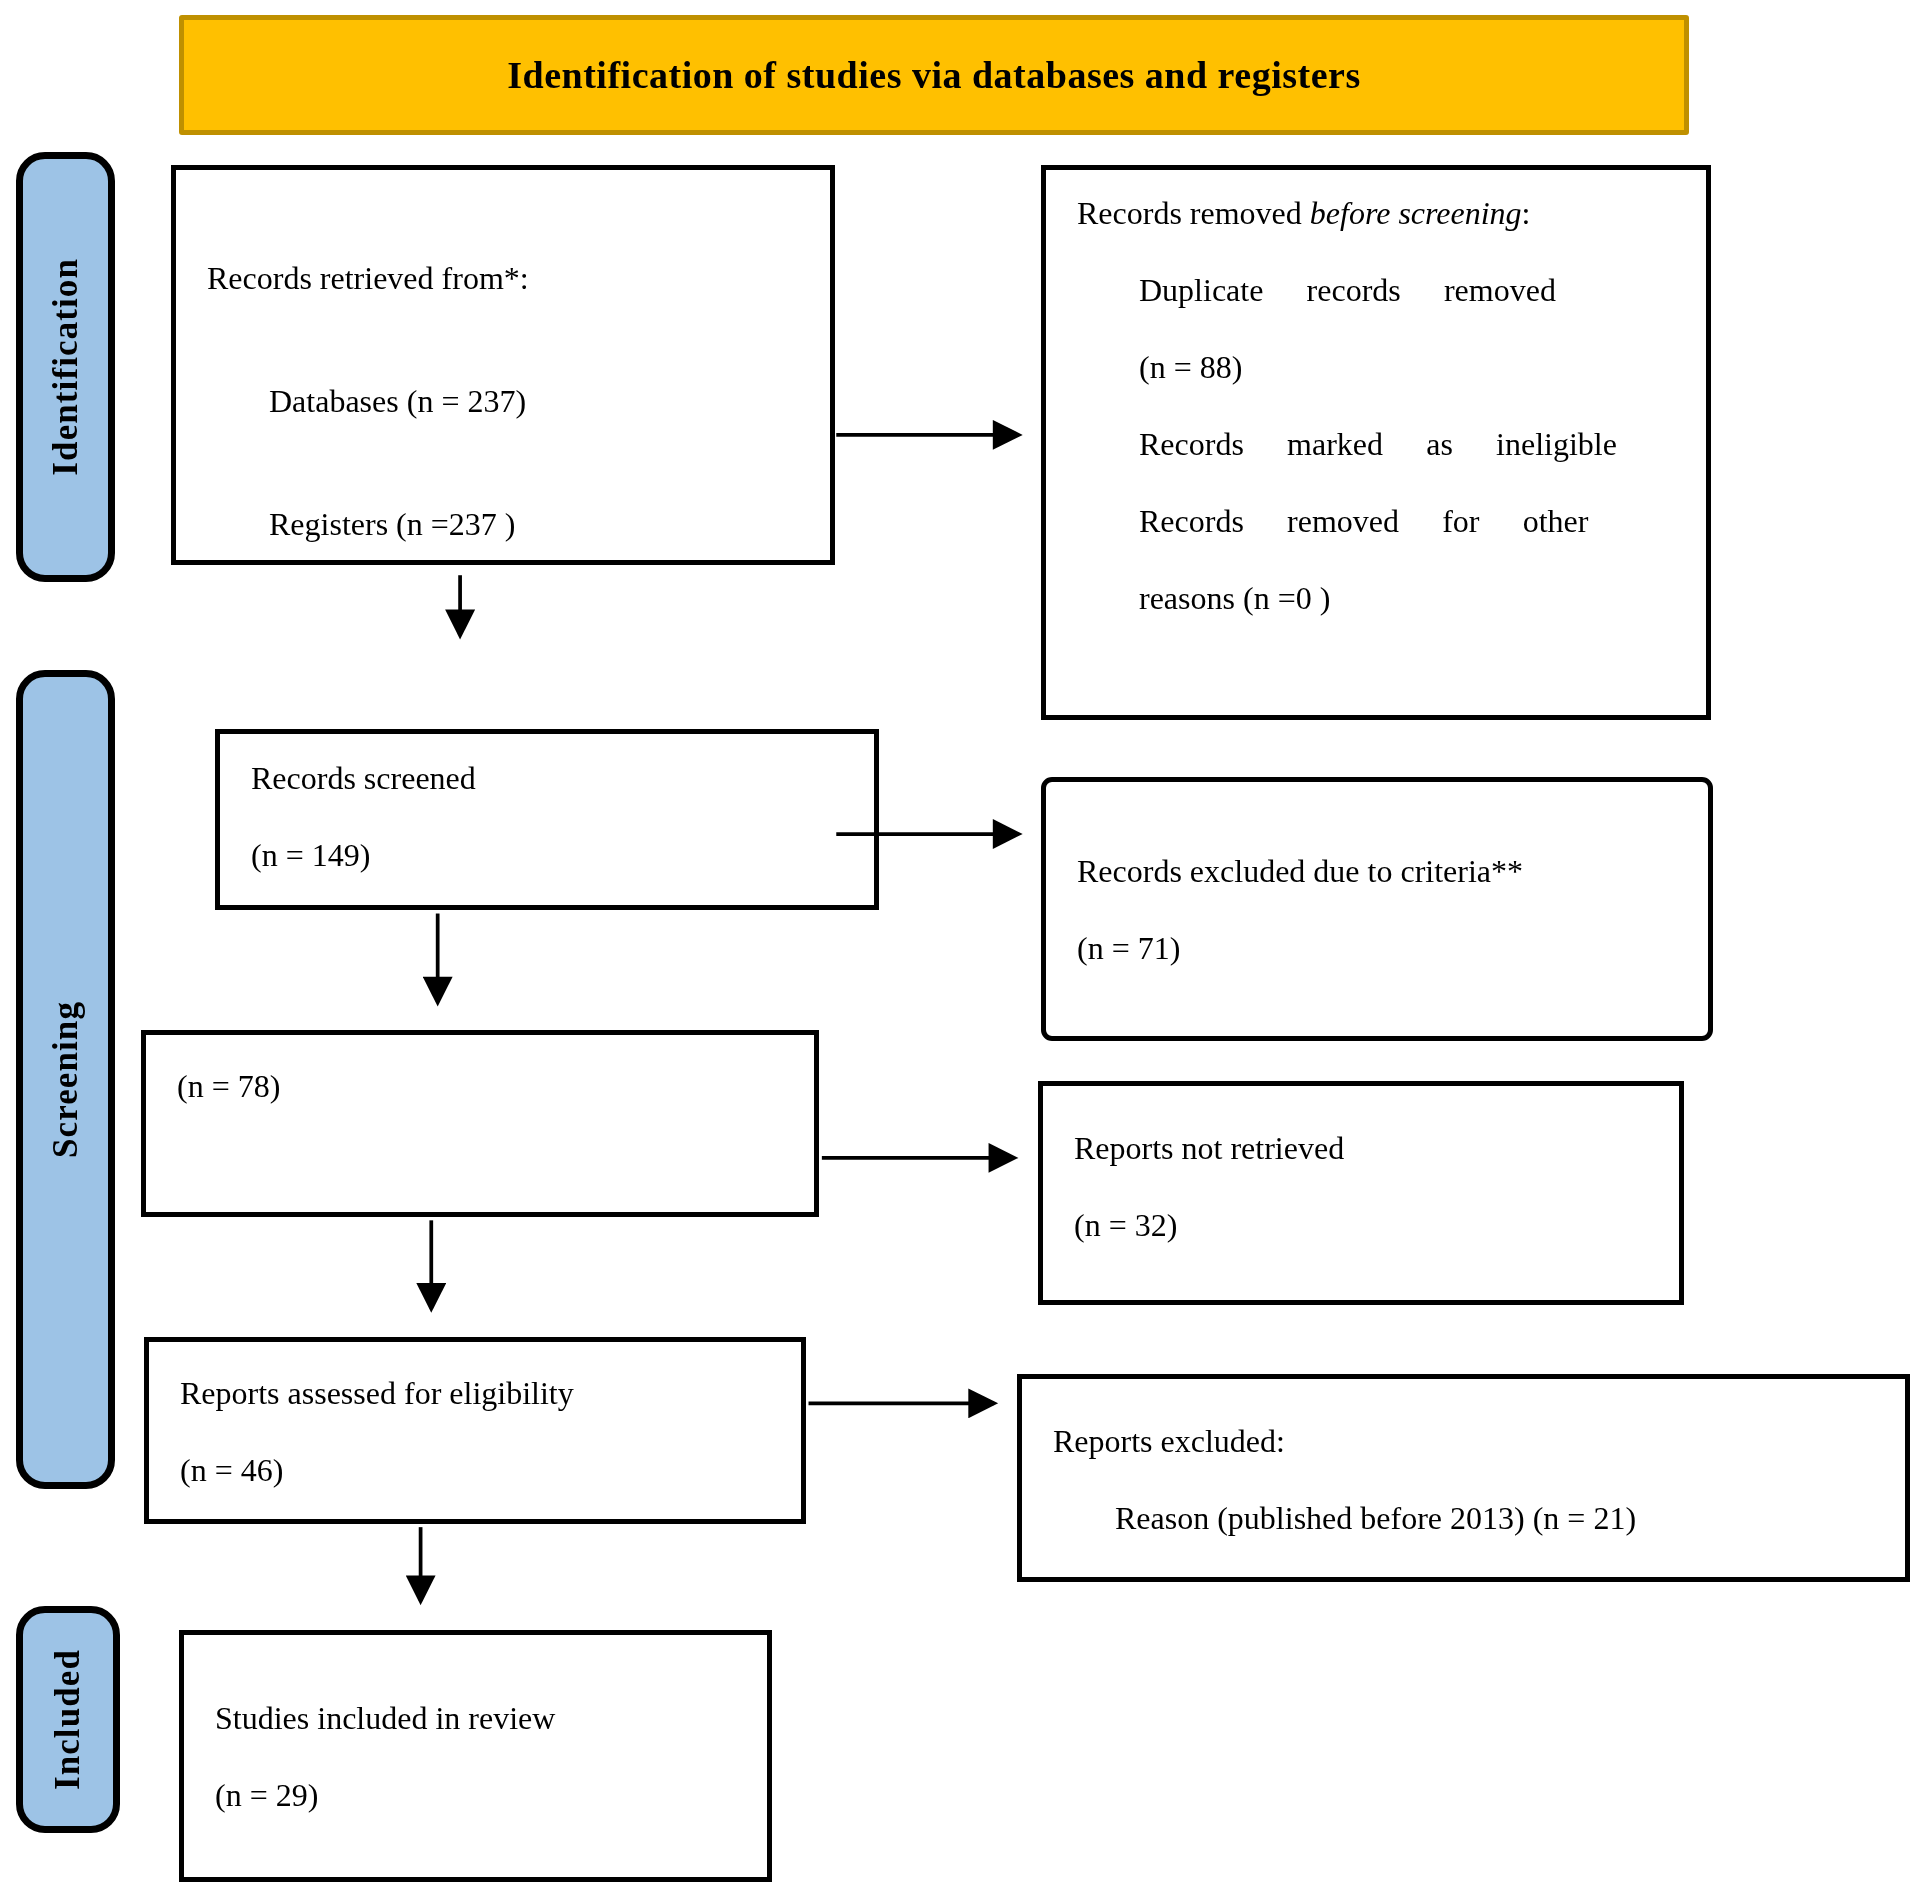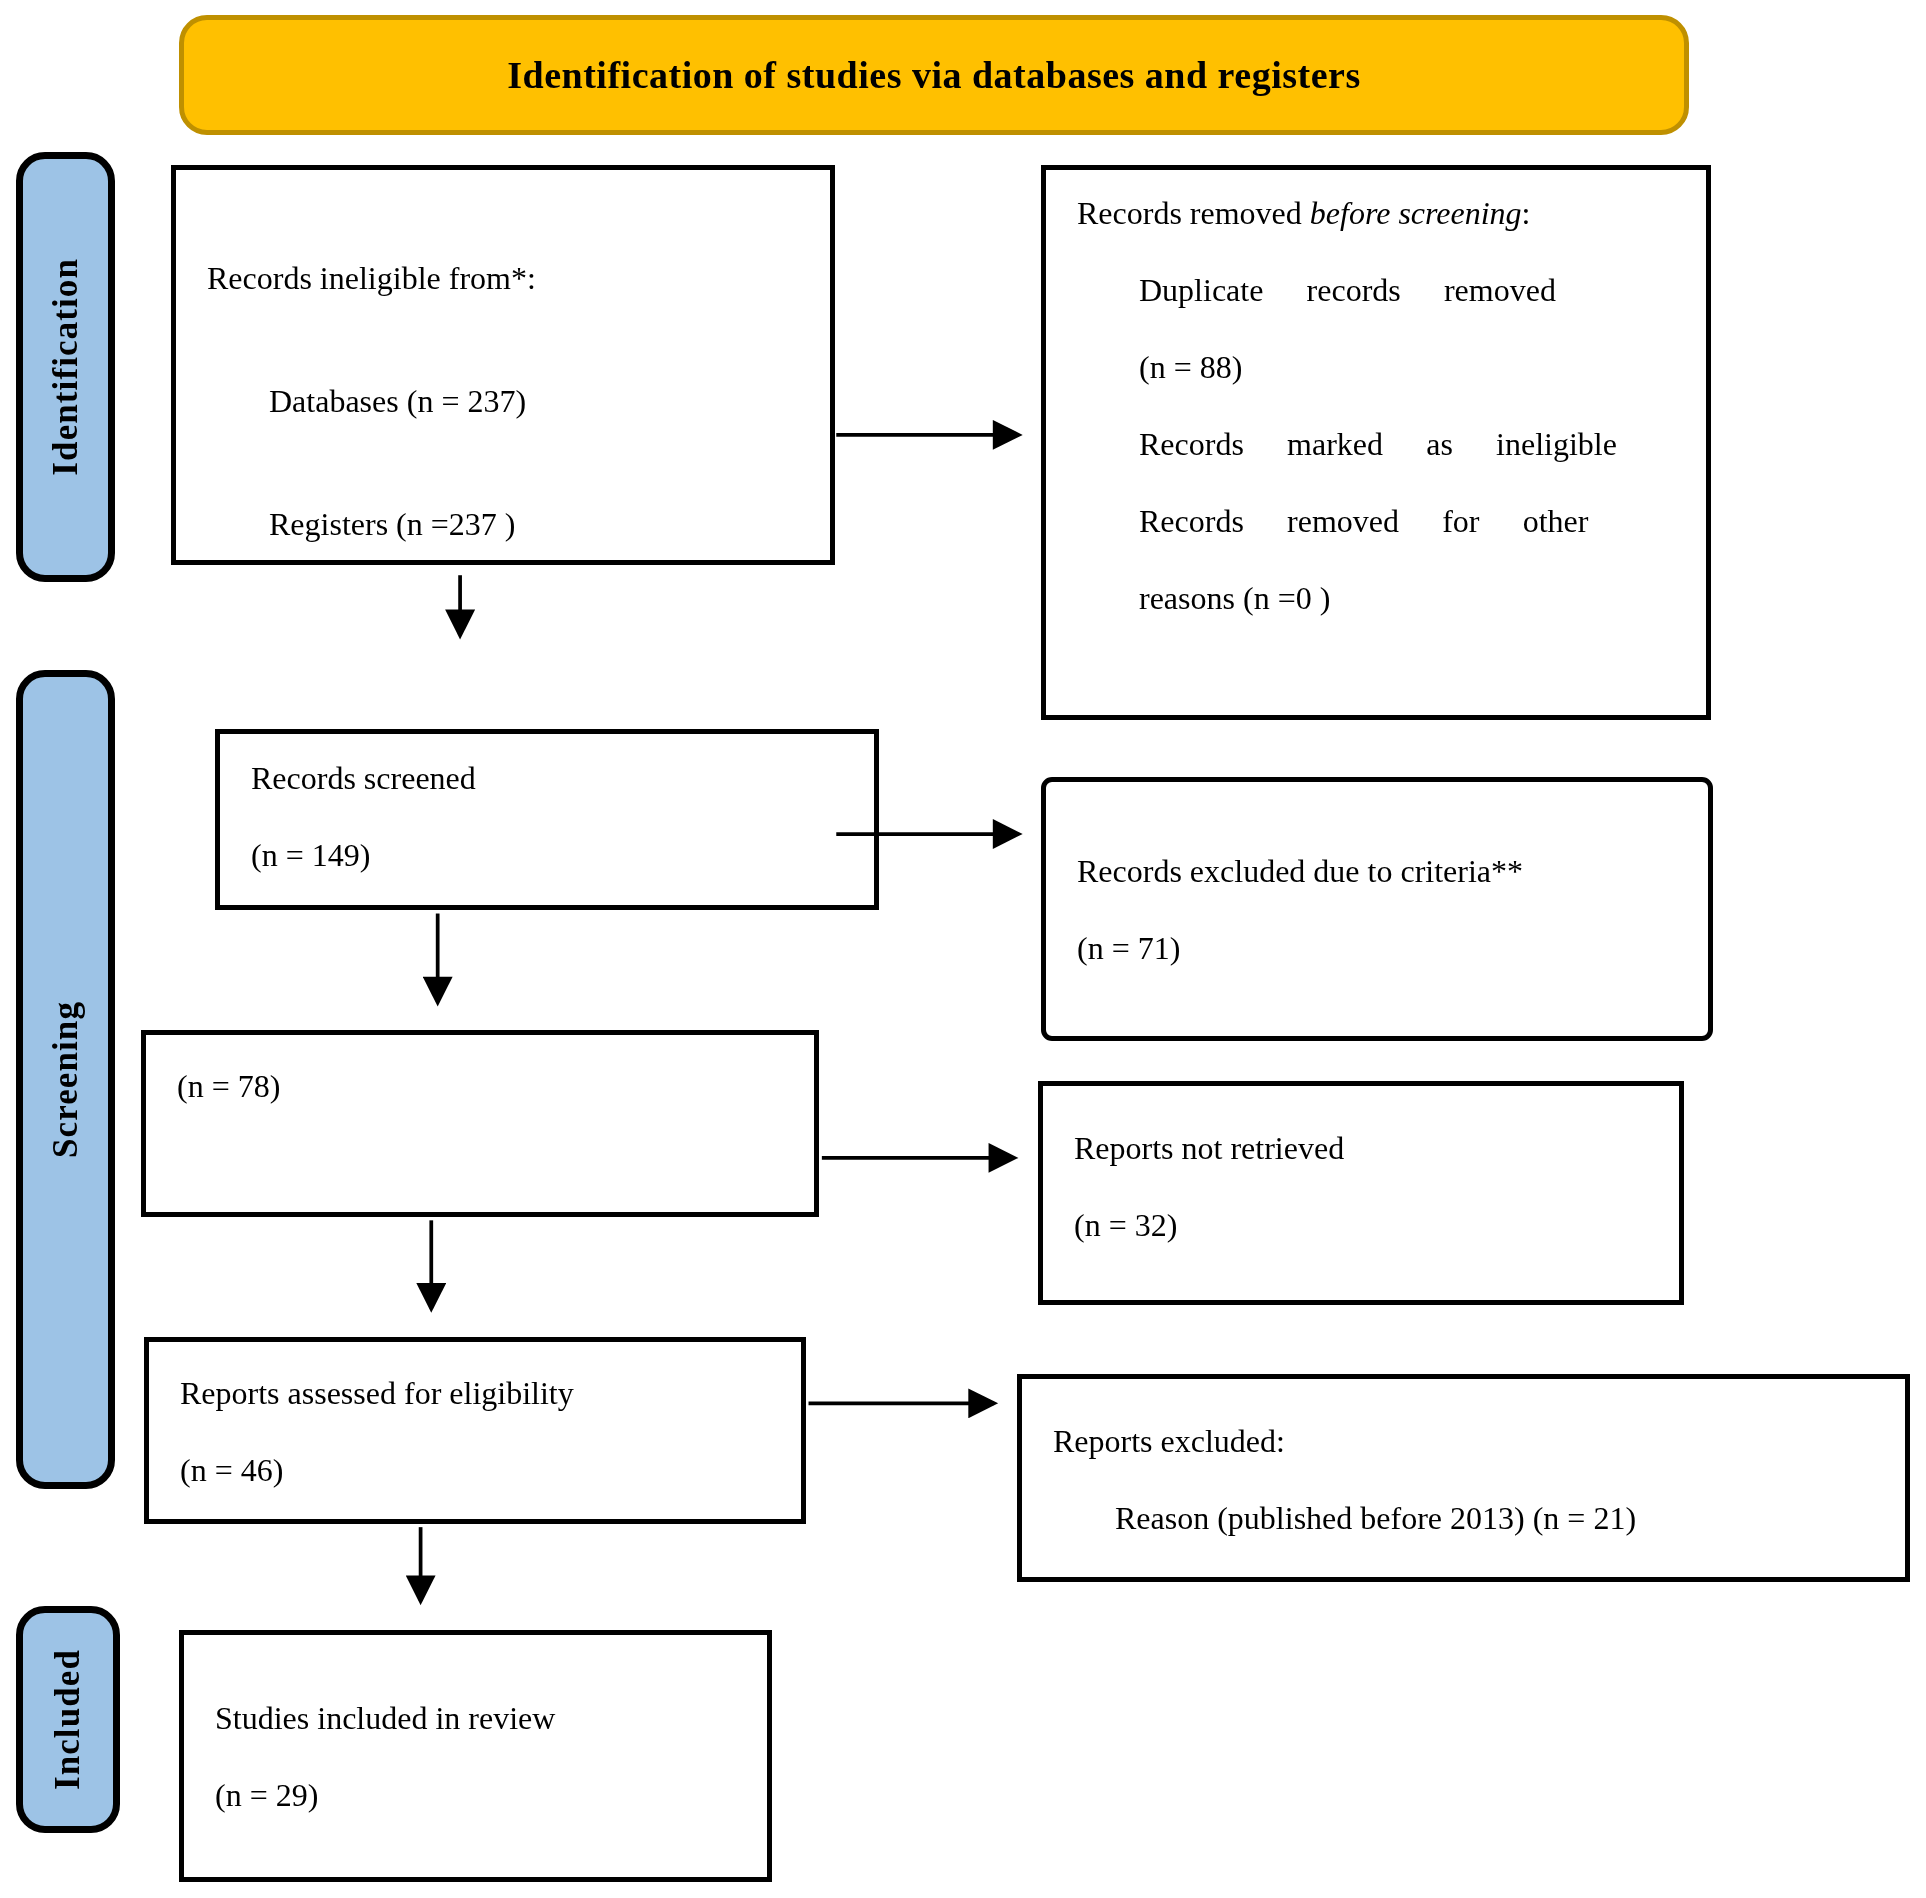--- a/index.html
+++ b/index.html
@@ -14,21 +14,21 @@
   }
 
   
   .header {
     position: absolute;
     left: 179px; top: 15px;
     width: 1510px; height: 120px;
     box-sizing: border-box;
     background: var(--header_fill, #FFC000);
     border: 5.3px solid var(--header_border, #BF9000);
-    border-radius: 28px;
+    border-radius: 3px;
     display: flex;
     align-items: center;
     justify-content: center;
   }
   .header span {
     font-size: 38px;
     font-weight: bold;
     letter-spacing: 0.5px;
   }
 
@@ -109,21 +109,21 @@
     <span>Identification</span>
   </div>
   <div class="stage" id="stage-screening">
     <span>Screening</span>
   </div>
   <div class="stage" id="stage-included">
     <span>Included</span>
   </div>
 
   <div class="fbox" id="box-identified">
-    <p class="ln lh230">Records ineligible from*:</p>
+    <p class="ln lh230">Records retrieved from*:</p>
     <p class="ln lh230 ind">Databases (n = 237)</p>
     <p class="ln lh230 ind">Registers (n =237 )</p>
   </div>
 
   <div class="fbox" id="box-screened">
     <p class="ln">Records screened</p>
     <p class="ln">(n = 149)</p>
   </div>
 
   <div class="fbox" id="box-sought">

